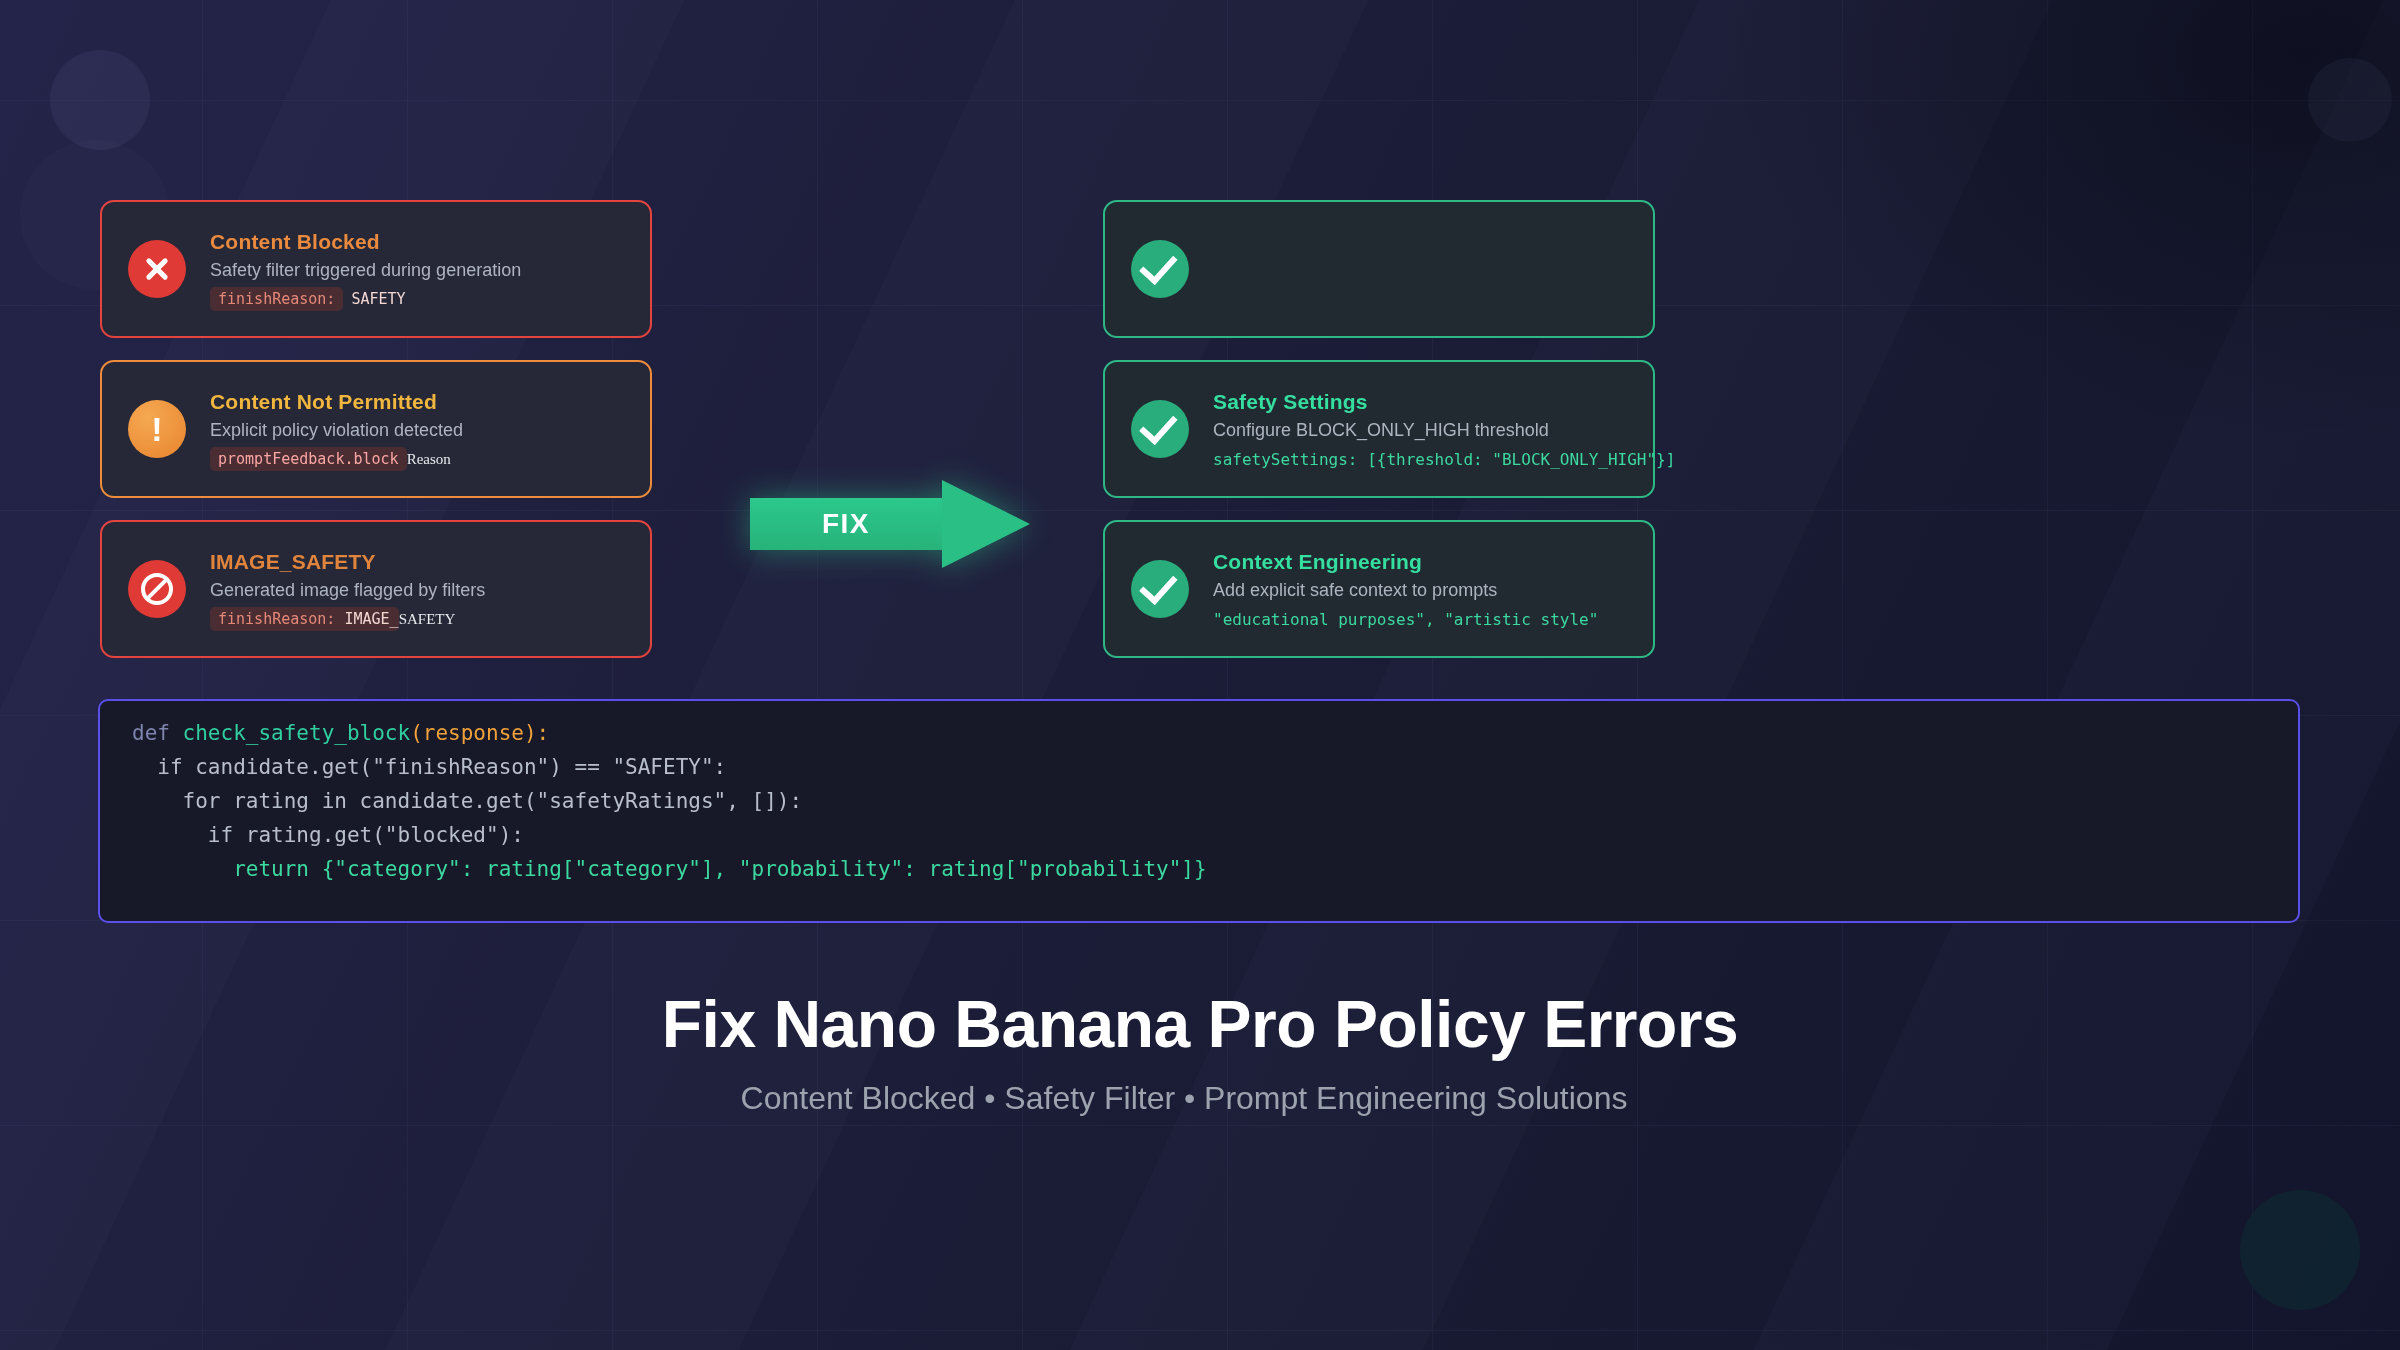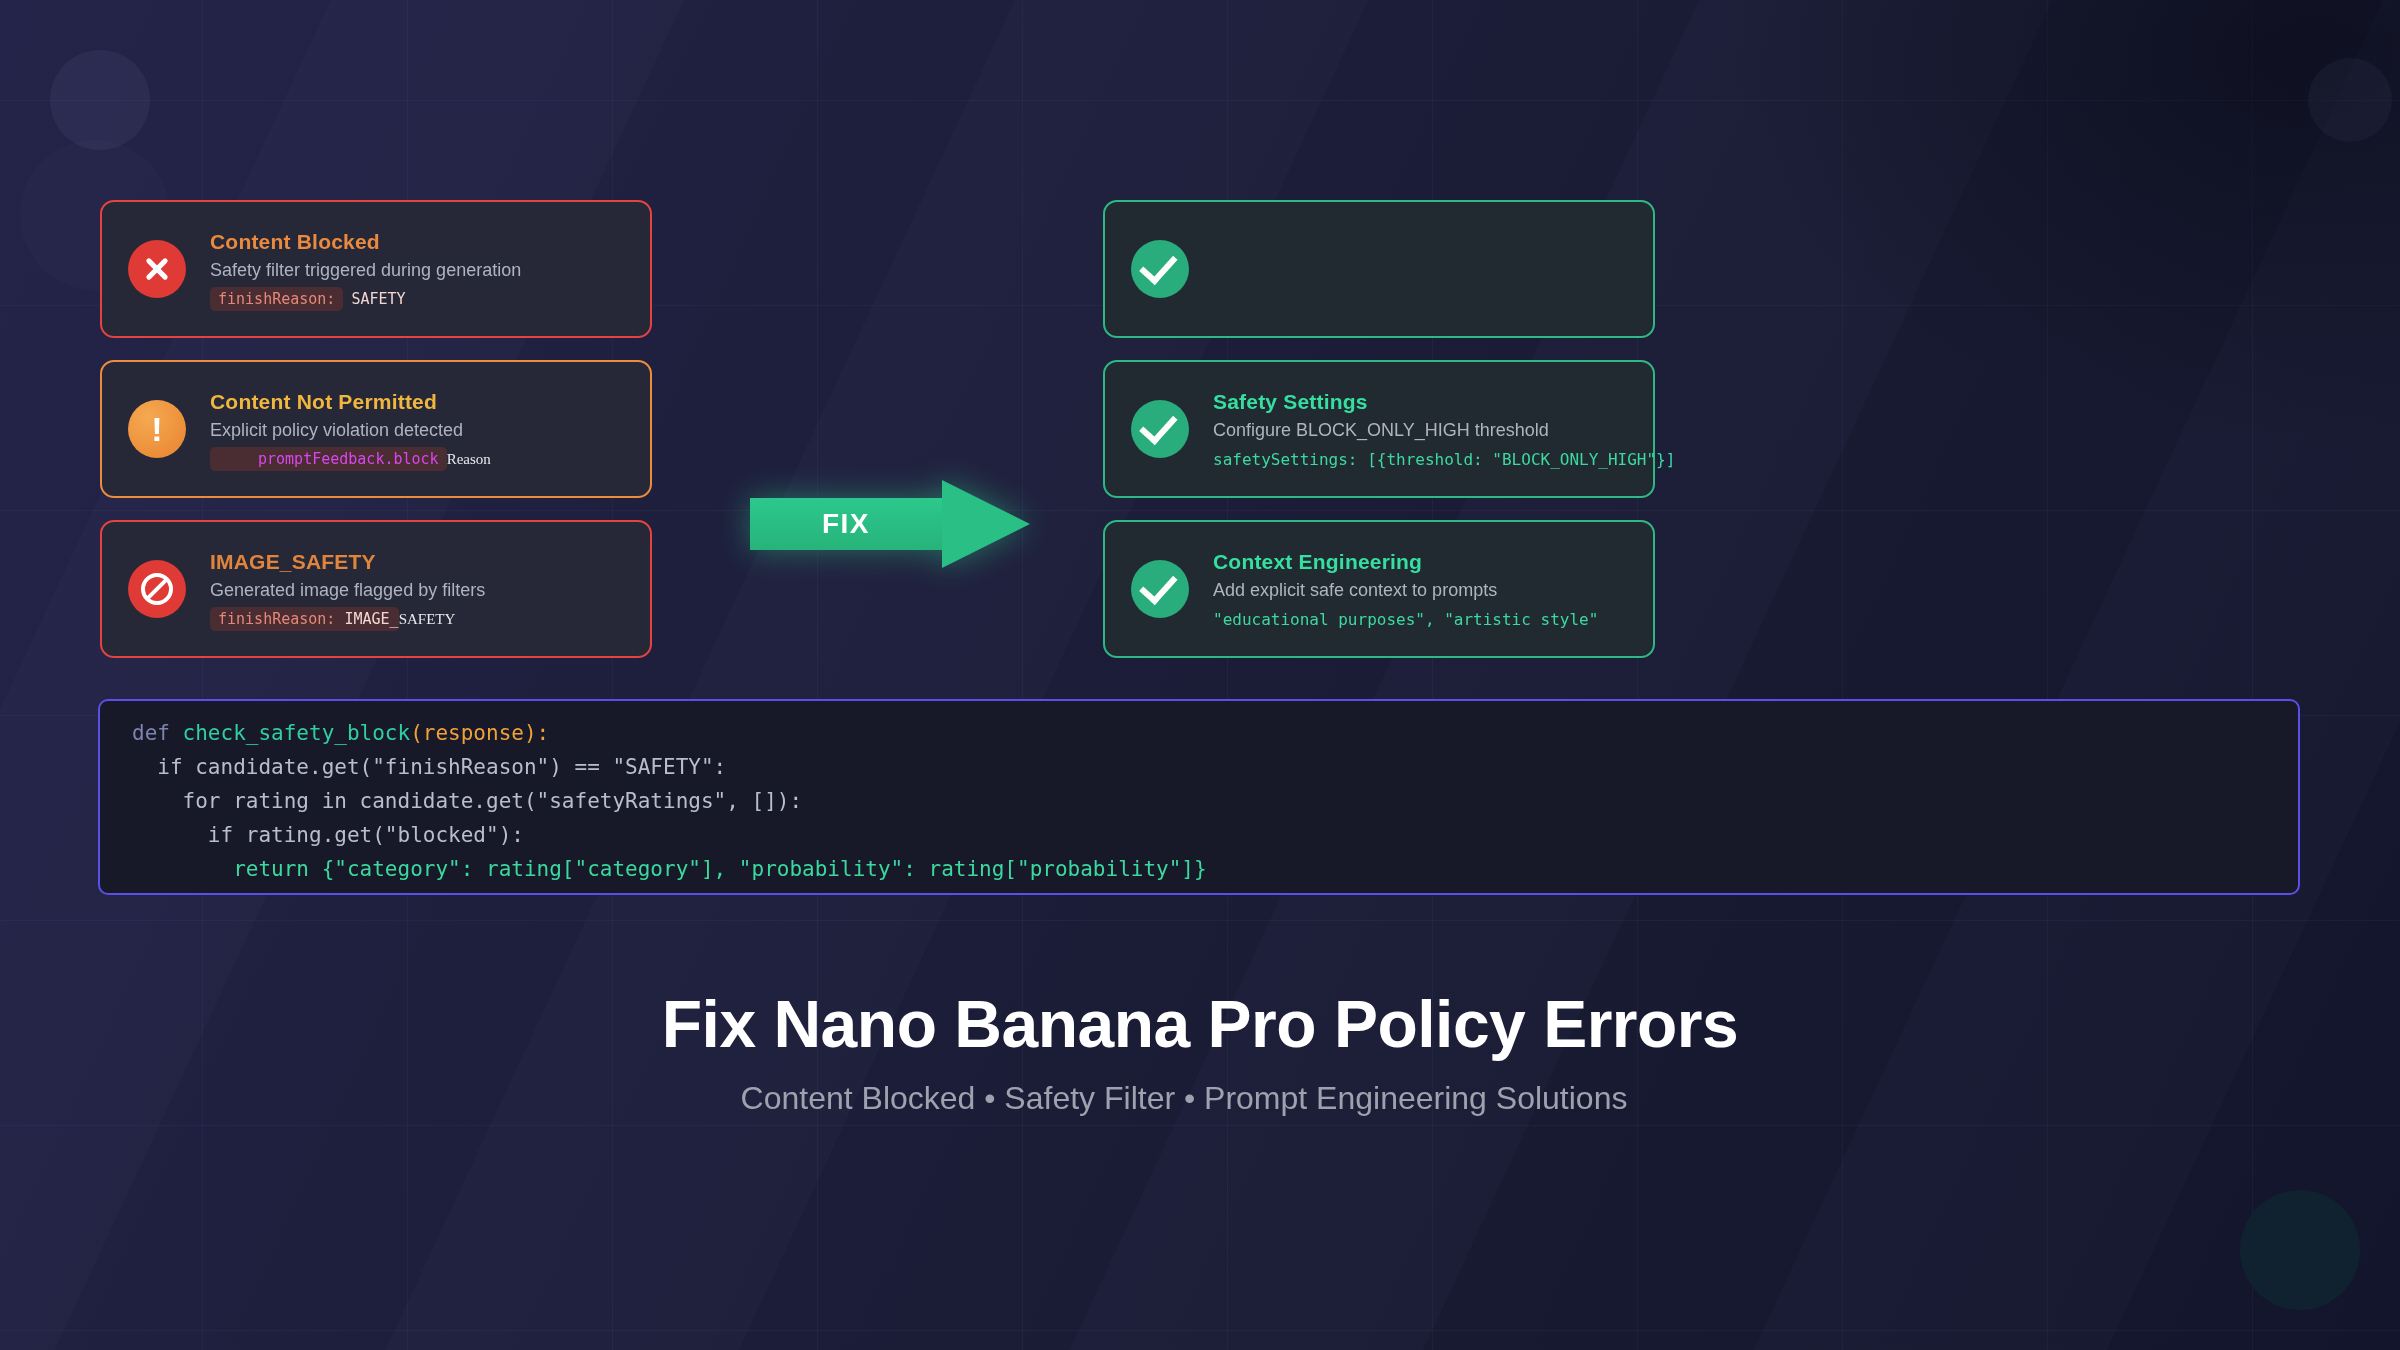--- a/index.html
+++ b/index.html
@@ -63,41 +63,41 @@
   .e1 .card-title { color:#ea8a3e; }
   .e2 .card-title { color:#f0b63e; }
   .e3 .card-title { color:#e2853c; }
   .sol .card-title { color:#35dfa0; }
   .card-desc { font-size:18px; color:#aeb4c0; margin-top:6px; }
 
   .badge { margin-top:9px; font-family:"DejaVu Sans Mono", monospace; font-size:15px; white-space:pre; }
   .pill { background:#4a2d32; border-radius:5px; padding:3px 8px; }
   .e3 .pill { padding-right:0; }
   .pill-key { color:#e58878; }
-  .e2 .pill-key { color:#d946ef;margin-left:40px; }
+  .e2 .pill-key { color:#fca5a5; }
   .pill-extra { color:#f2d7d3; }
   .badge-outside { color:#f2d7d3; margin-left:8px; }
   .e2 .badge-outside, .e3 .badge-outside { margin-left:0; color:#e9ebee;font-family:Liberation Serif, serif; }
 
   .sol-code { margin-top:9px; font-family:"DejaVu Sans Mono", monospace; font-size:16px;
     color:#3cd9a0; white-space:pre; }
 
   
   .arrow-wrap { position:absolute; left:750px; top:480px; width:280px; height:88px;
     filter:drop-shadow(0 0 16px rgba(46,204,143,0.45)); }
   .arrow-body { position:absolute; left:0; top:18px; width:192px; height:52px;
     background:linear-gradient(180deg,#2cc88c,#27b37a);
     display:flex; align-items:center; justify-content:center; }
   .arrow-head { position:absolute; left:192px; top:0; width:0; height:0;
     border-top:44px solid transparent; border-bottom:44px solid transparent;
     border-left:88px solid #2abf85; }
   .arrow-label { color:#fff; font-size:28px; font-weight:bold; letter-spacing:1.5px; }
 
   
-  .code-block { position:absolute; left:98px; top:699px; width:2202px; height:196px;
+  .code-block { position:absolute; left:98px; top:699px; width:2202px; height:224px;
     box-sizing:border-box; background:#171928; border:2px solid #5a4fe8; border-radius:10px;
     padding:15px 0 0 32px; overflow:hidden; }
   .code-line { font-family:"DejaVu Sans Mono", monospace; font-size:21px; line-height:34px;
     white-space:pre; }
   .tok-kw    { color:#7e84ad; }
   .tok-fn    { color:#30cfa0; }
   .tok-arg   { color:#f0a13a; }
   .tok-plain { color:#b9bfca; }
   .tok-ret   { color:#3bd99f; }
 

